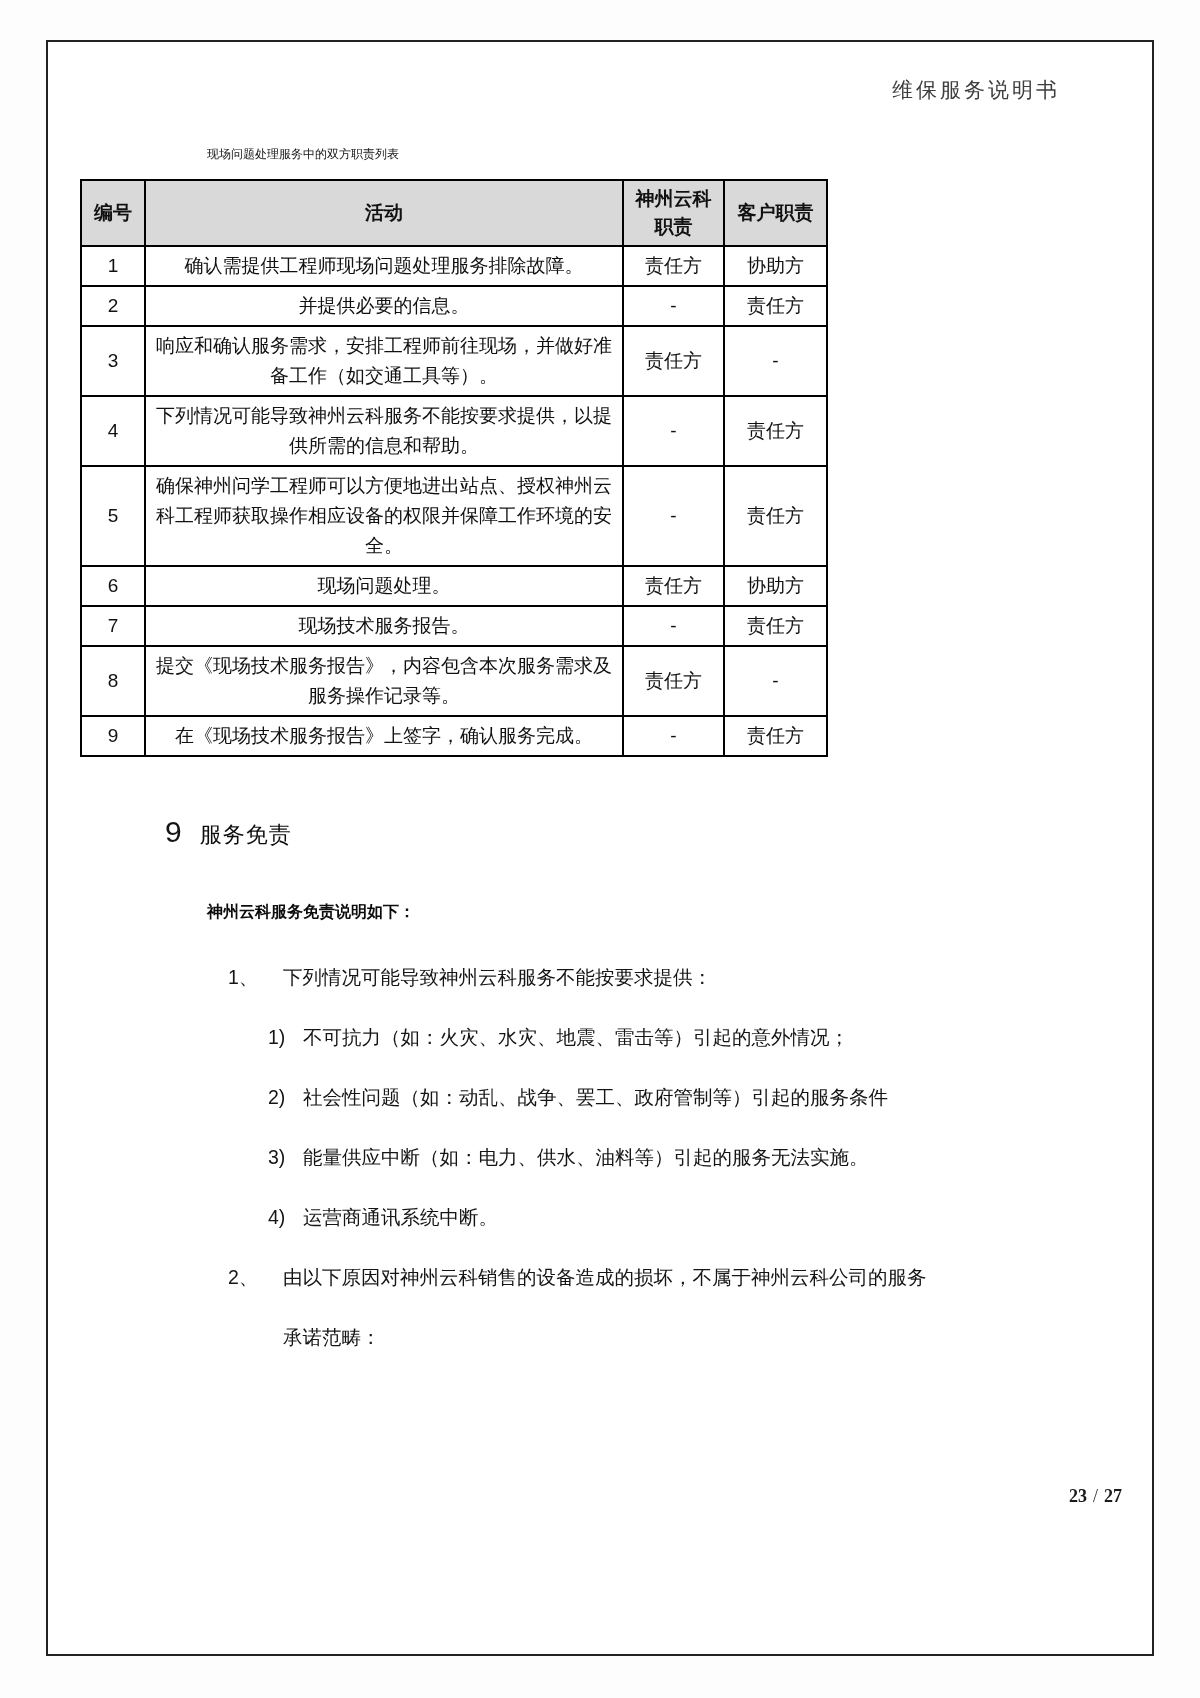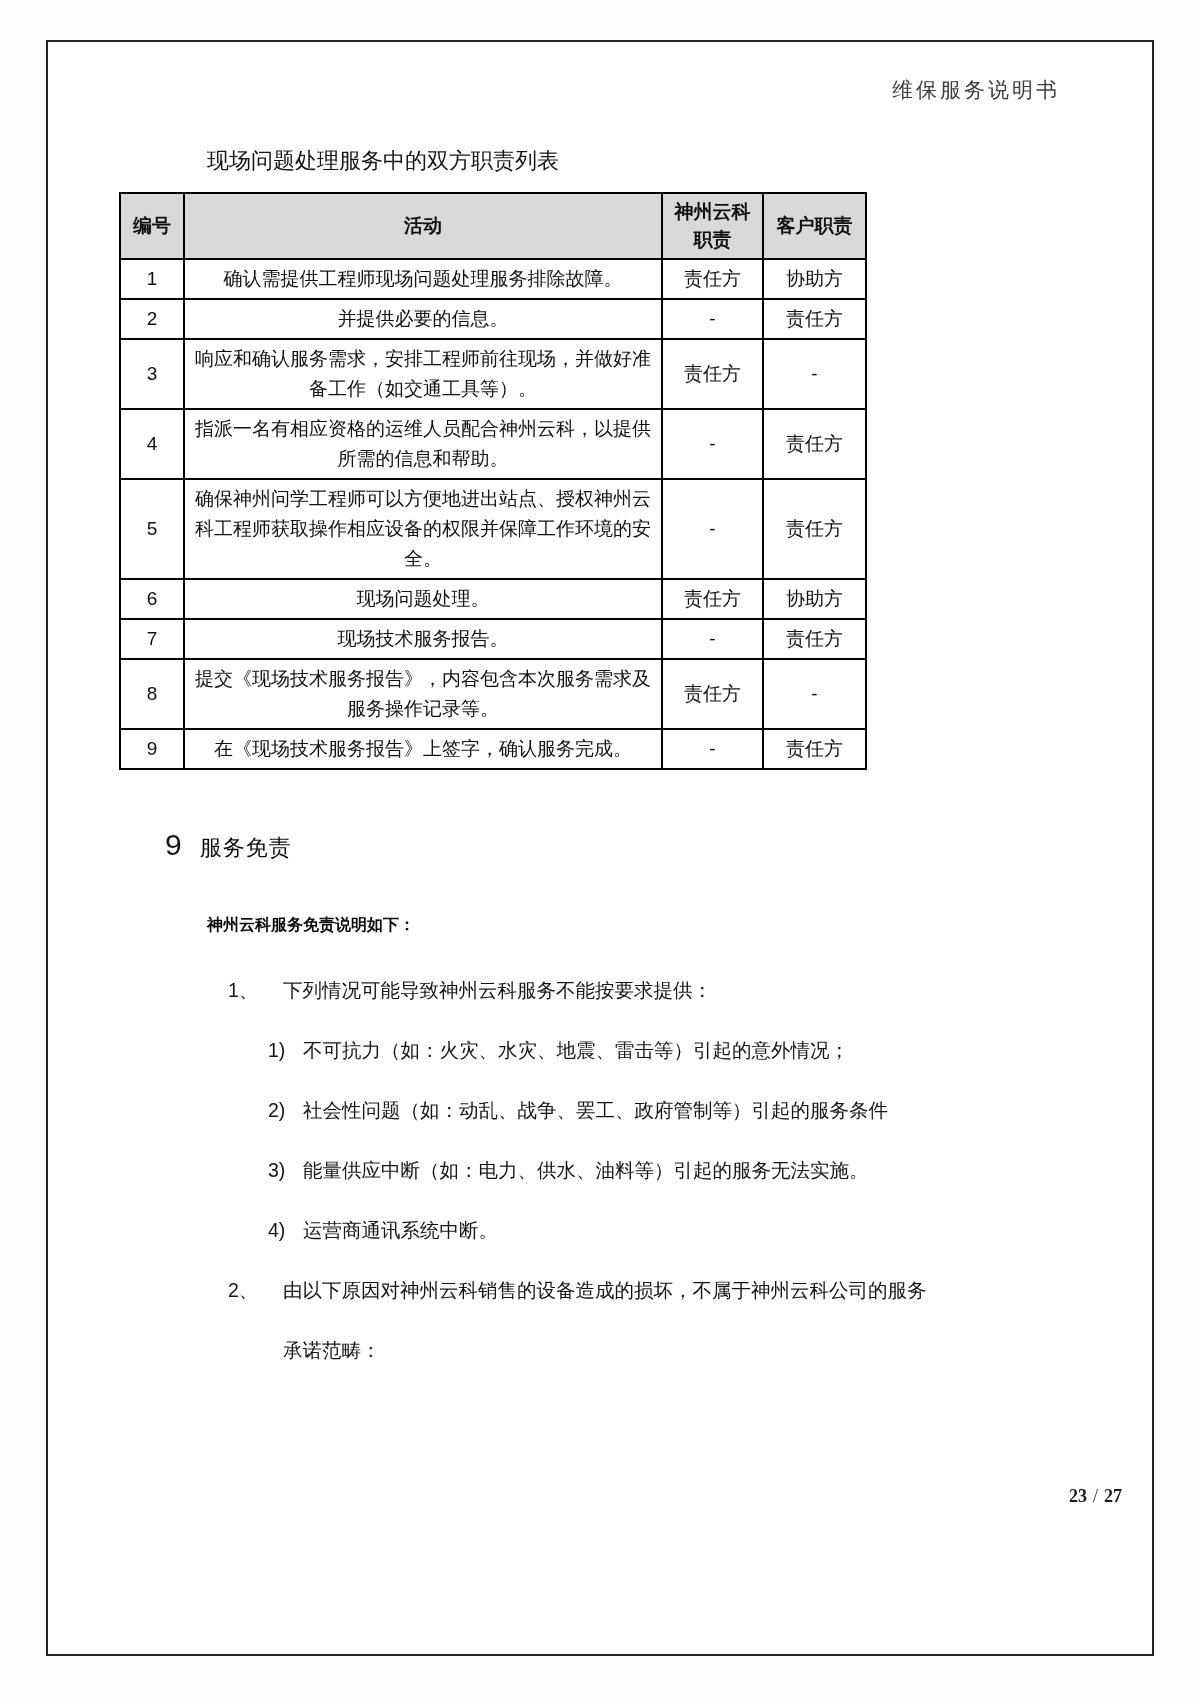--- a/index.html
+++ b/index.html
@@ -13,24 +13,24 @@
     position:absolute;left:46px;top:40px;width:1108px;height:1616px;
     border:2px solid #222;box-sizing:border-box;pointer-events:none;background:#fff;
   }
   .doc-header{
     position:absolute;top:76px;right:140px;
     font-family:"Liberation Serif", serif;
     font-size:21px;color:#3d3d3d;letter-spacing:3px;
   }
   .content{position:absolute;left:0;top:0;width:1200px;padding-top:146px;box-sizing:border-box;}
   .table-caption{
-    margin:0 0 16px 207px;font-size:22px;color:#151515;
+    margin:0 0 16px 207px;font-size:12px;color:#151515;
   }
   table.resp{
-    margin-left:119px;border-collapse:collapse;table-layout:fixed;width:746px;
+    margin-left:80px;border-collapse:collapse;table-layout:fixed;width:746px;
   }
   table.resp th, table.resp td{
     border:2px solid #000;box-sizing:border-box;
     font-size:19px;color:#111;
   }
   table.resp thead th{
     background:#d9d9d9;font-weight:bold;height:66px;text-align:center;vertical-align:middle;
     line-height:28px;padding:2px 4px;
   }
   table.resp td{background:#fff;vertical-align:middle;}
@@ -106,21 +106,21 @@
 
   <tr>
     <td class="c-no">3</td>
     <td class="c-act">响应和确认服务需求，安排工程师前往现场，并做好准备工作（如交通工具等）。</td>
     <td class="c-ven">责任方</td>
     <td class="c-cus">-</td>
   </tr>
 
   <tr>
     <td class="c-no">4</td>
-    <td class="c-act">指派一名有相应资格的运维人员配合神州云科，以提供所需的信息和帮助。</td>
+    <td class="c-act">下列情况可能导致神州云科服务不能按要求提供，以提供所需的信息和帮助。</td>
     <td class="c-ven">-</td>
     <td class="c-cus">责任方</td>
   </tr>
 
   <tr>
     <td class="c-no">5</td>
     <td class="c-act">确保神州问学工程师可以方便地进出站点、授权神州云科工程师获取操作相应设备的权限并保障工作环境的安全。</td>
     <td class="c-ven">-</td>
     <td class="c-cus">责任方</td>
   </tr>

